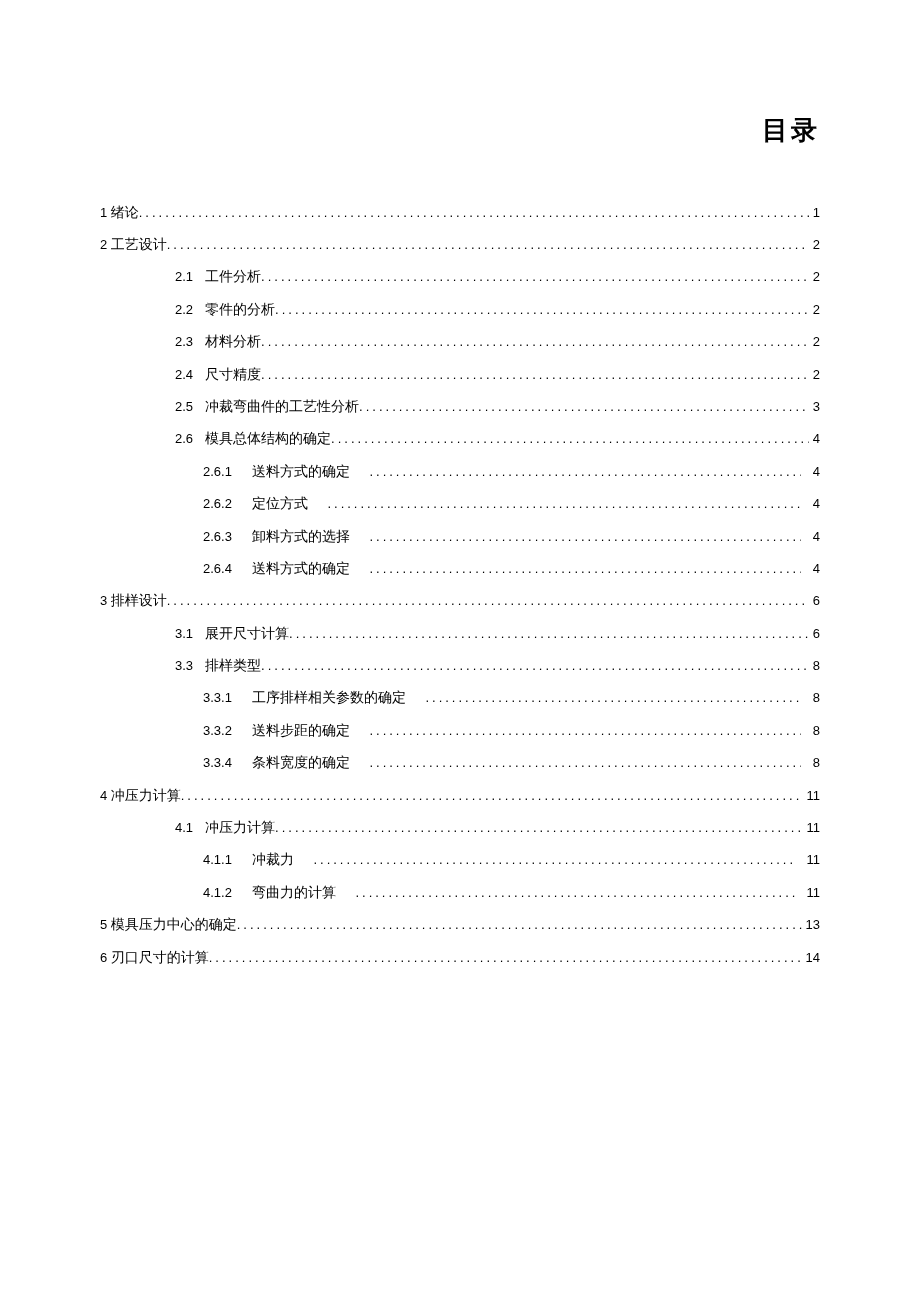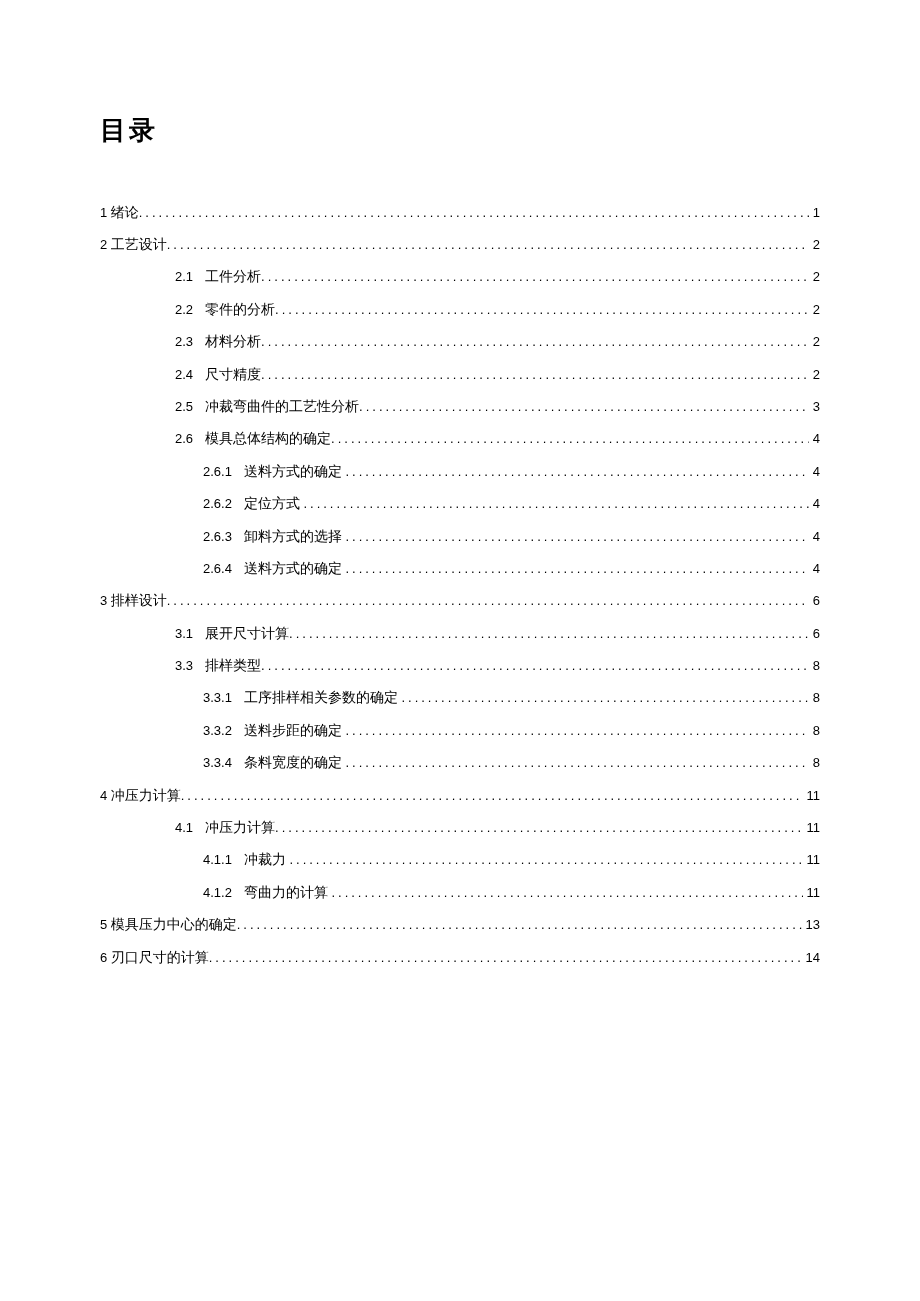--- a/index.html
+++ b/index.html
@@ -7,35 +7,35 @@
       background: #fff;
       font-family: "SimSun", "宋体", serif;
       color: #000;
       width: 920px;
       min-height: 1301px;
       padding: 110px 100px 100px 100px;
       font-size: 14px;
       line-height: 1.6;
     }
     .title {
-      text-align: left;
+      text-align: right;
       font-size: 26px;
       font-family: "SimSun", "宋体", serif;
       margin-bottom: 50px;
       letter-spacing: 3px;
     }
     .toc-entry {
       display: flex;
       align-items: baseline;
       margin: 10px 0;
       white-space: nowrap;
     }
     .toc-entry.level-0 { margin-left: 0; }
     .toc-entry.level-1 { margin-left: 30px; }
-    .toc-entry.level-2 { margin-left: 58px; }
+    .toc-entry.level-2 { margin-left: 58px; gap: 8px; }
     .toc-num {
       font-family: Arial, sans-serif;
       font-size: 13px;
     }
     .toc-label {
       font-family: "SimSun", "宋体", serif;
       font-size: 14px;
     }
     .toc-entry.level-1 .toc-num,
     .toc-entry.level-2 .toc-num {

